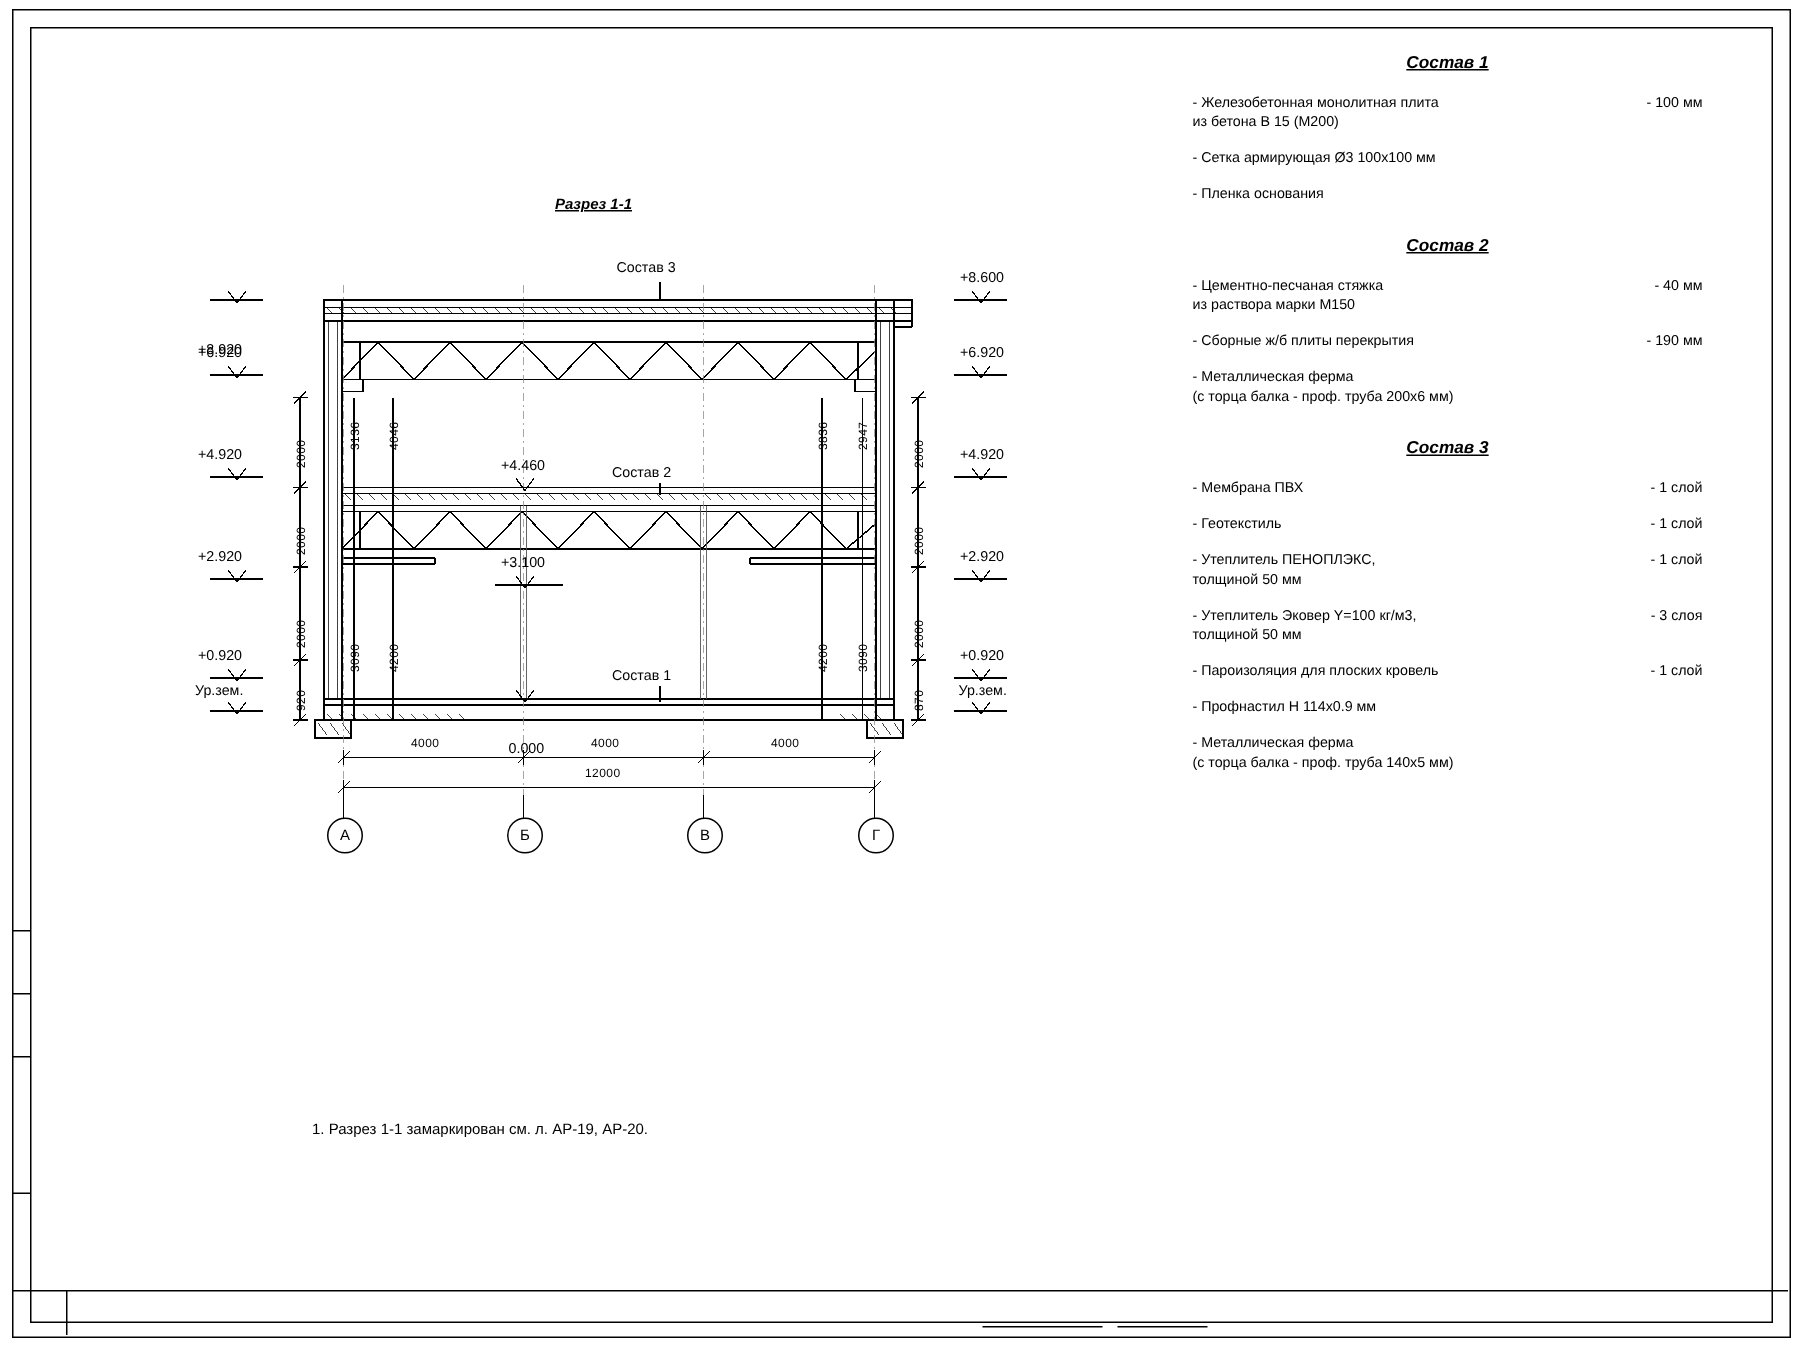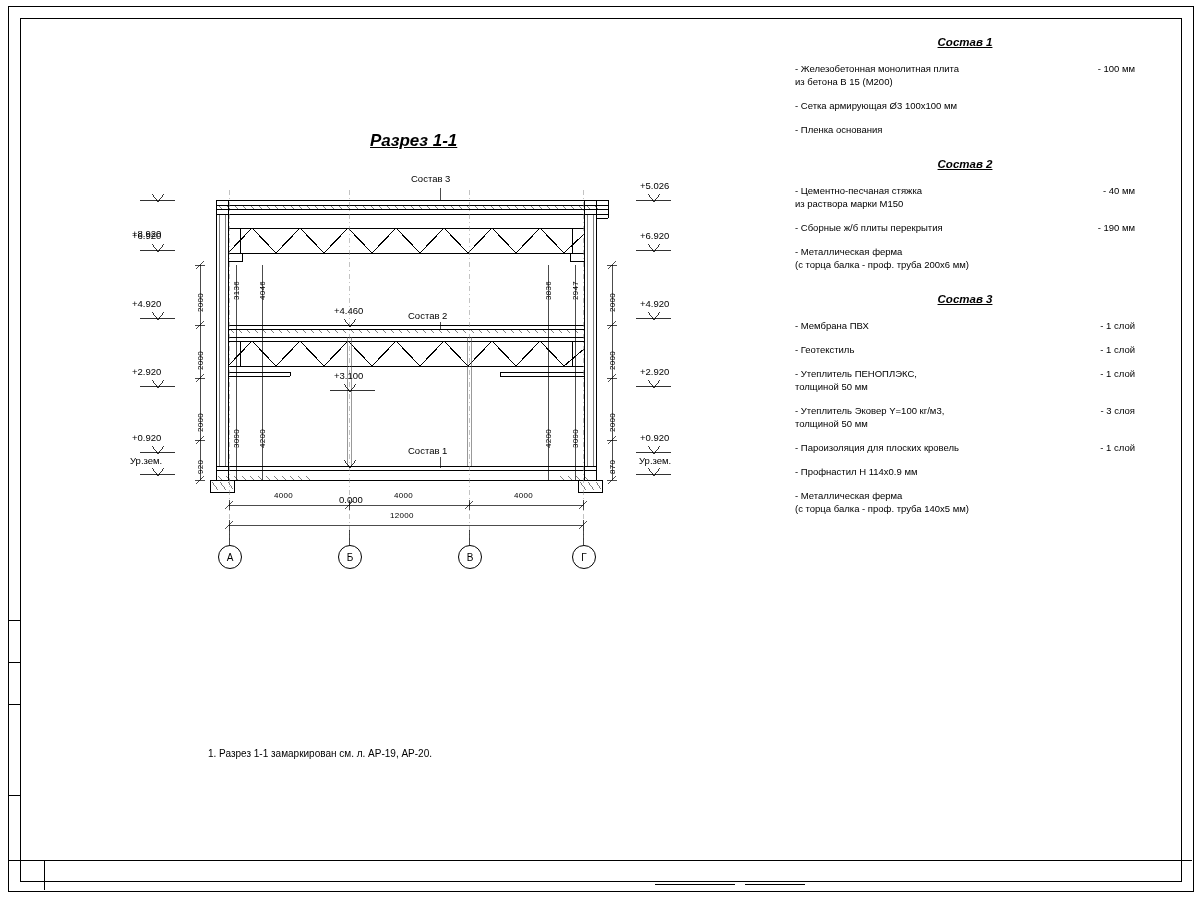--- a/index.html
+++ b/index.html
@@ -30,21 +30,21 @@
   .spec-group{margin-bottom:22px;}
   .spec-row{position:relative;display:flex;justify-content:space-between;
             align-items:flex-start;font-size:9.5px;line-height:13px;margin-bottom:11px;}
   .spec-item{padding-right:6px;}
   .spec-val{white-space:nowrap;padding-left:4px;}
 
   
   #note{position:absolute;left:208px;top:748px;font-size:10px;}
 
   
-  #sec-title{position:absolute;left:370px;top:131px;font-size:17px;font-style:italic;
+  #sec-title{position:absolute;left:370px;top:131px;font-size:10px;font-style:italic;
              font-weight:bold;text-decoration:underline;}
 </style>
 </head>
 <body>
 
 <div id="sheet">
 
   <div class="frame-outer"></div>
   <div class="frame-inner"></div>
 
@@ -368,21 +368,21 @@
     <div class="lbl" style="left:408px;top:310px;">Состав 2</div>
     <div class="lbl" style="left:408px;top:445px;">Состав 1</div>
 
     <div class="lbl" style="left:132px;top:180px;margin-top:48px;">+8.920</div>
     <div class="lbl" style="left:132px;top:230px;">+6.920</div>
     <div class="lbl" style="left:132px;top:298px;">+4.920</div>
     <div class="lbl" style="left:132px;top:366px;">+2.920</div>
     <div class="lbl" style="left:132px;top:432px;">+0.920</div>
     <div class="lbl" style="left:130px;top:455px;">Ур.зем.</div>
 
-    <div class="lbl" style="left:640px;top:180px;">+5.026</div>
+    <div class="lbl" style="left:640px;top:180px;">+8.600</div>
     <div class="lbl" style="left:640px;top:230px;">+6.920</div>
     <div class="lbl" style="left:640px;top:298px;">+4.920</div>
     <div class="lbl" style="left:640px;top:366px;">+2.920</div>
     <div class="lbl" style="left:640px;top:432px;">+0.920</div>
     <div class="lbl" style="left:639px;top:455px;">Ур.зем.</div>
 
     <div class="lbl" style="left:334px;top:305px;">+4.460</div>
     <div class="lbl" style="left:334px;top:370px;">+3.100</div>
     <div class="lbl" style="left:339px;top:446px;margin-top:48px;">0.000</div>
 

